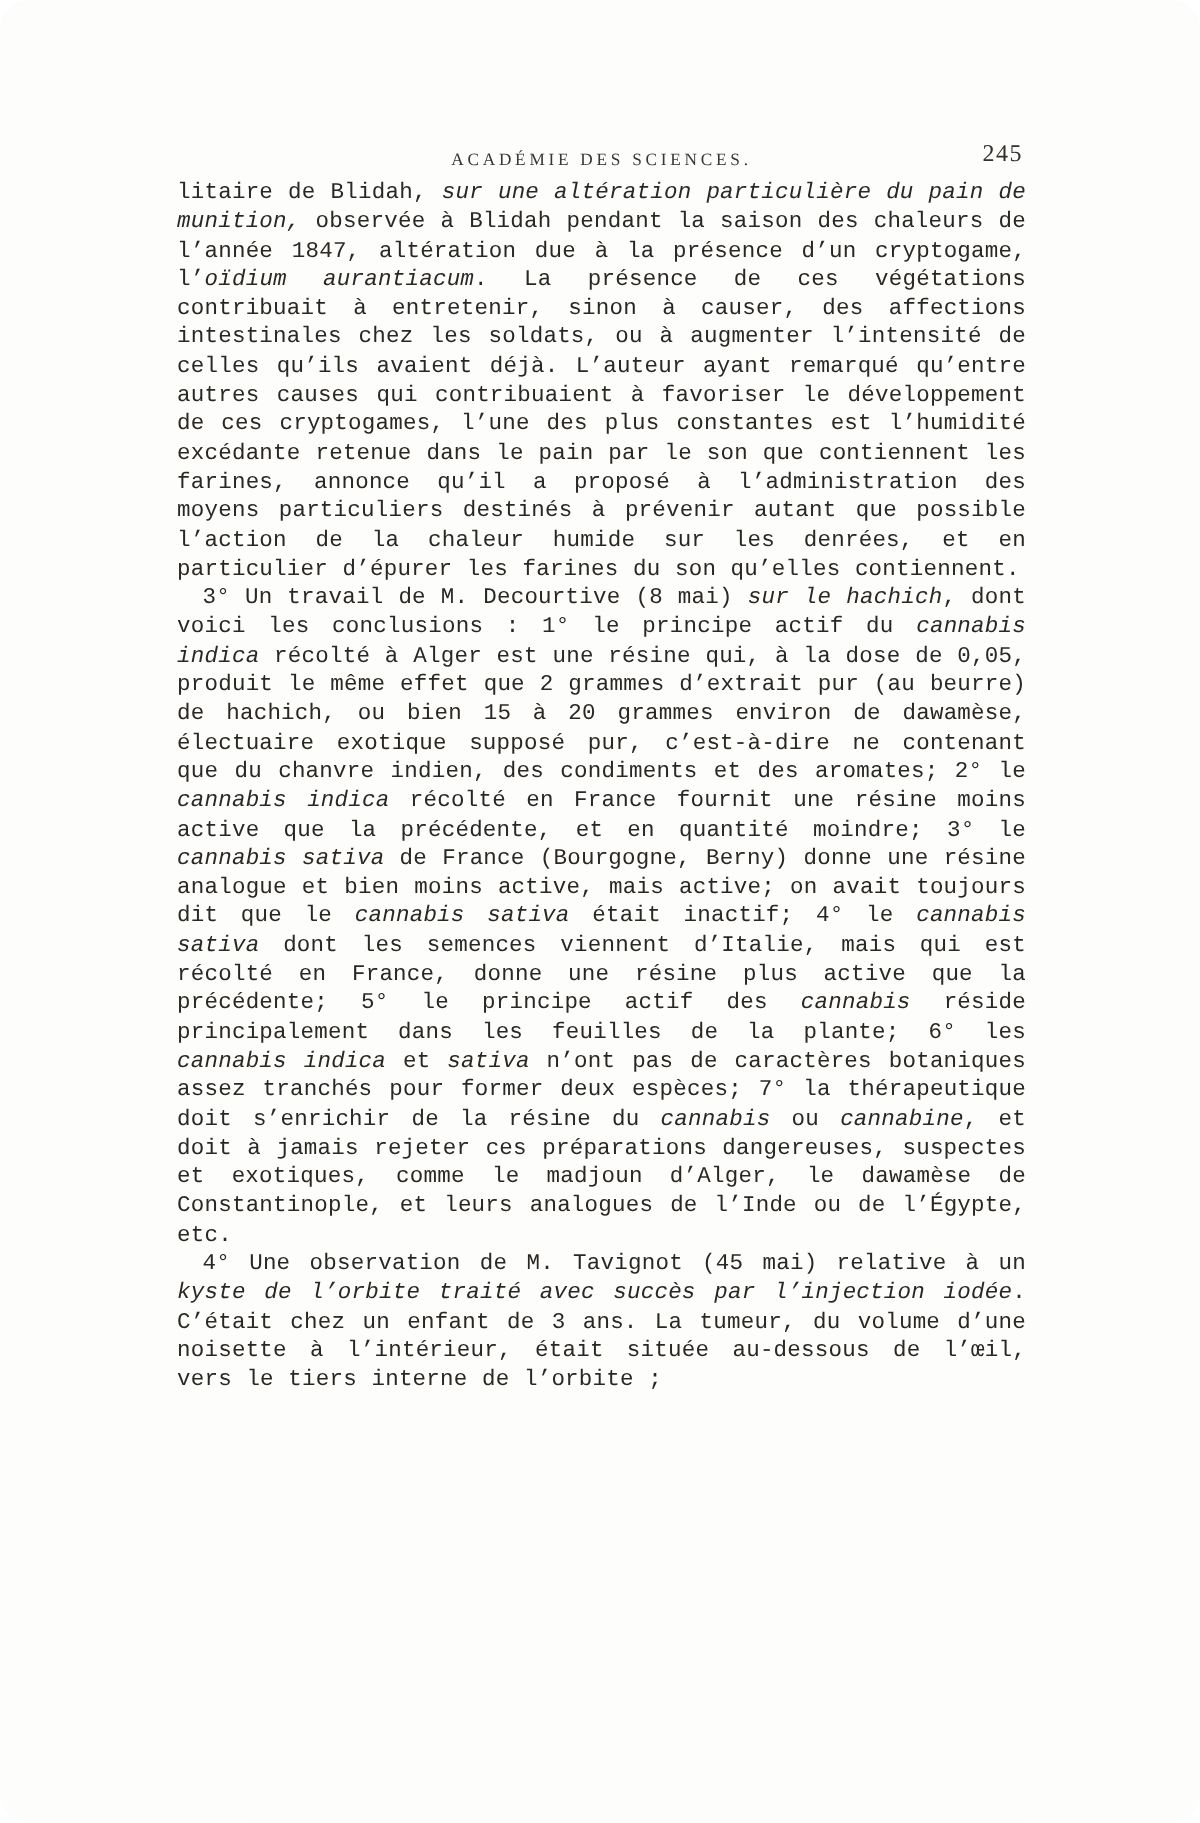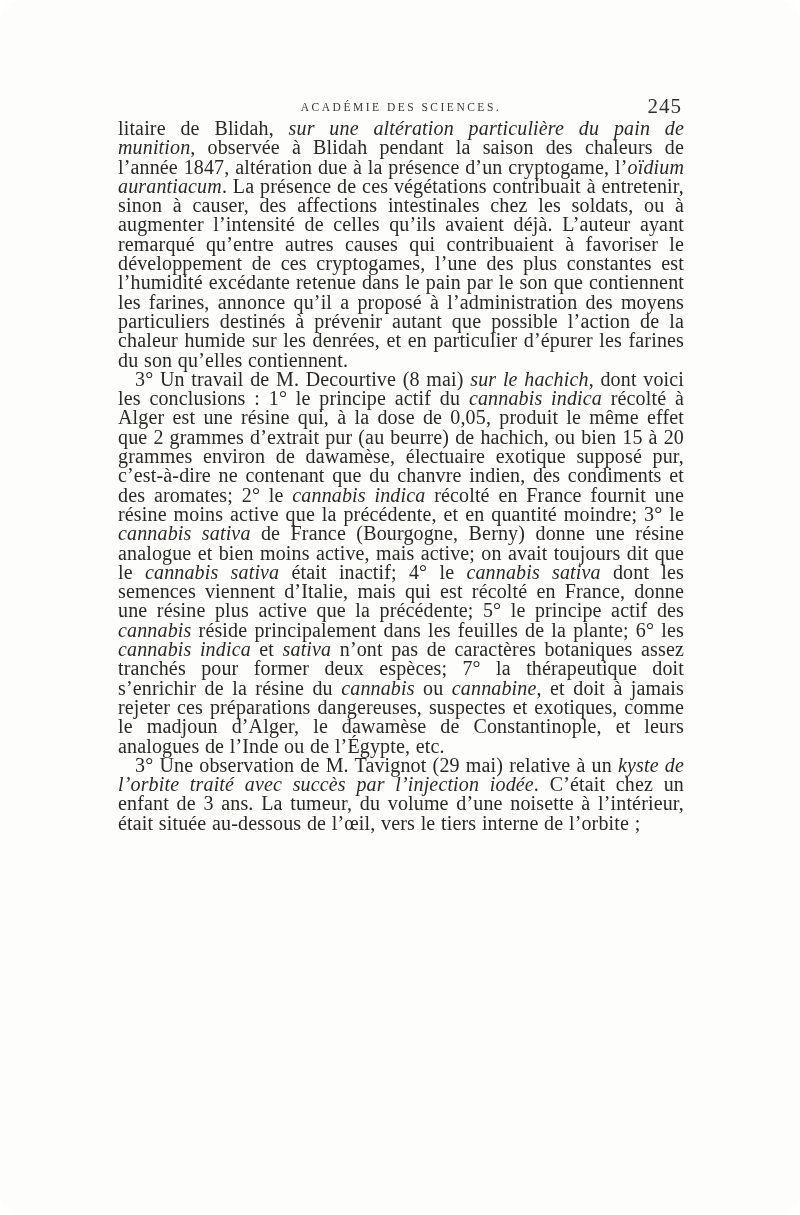--- a/index.html
+++ b/index.html
@@ -26,45 +26,46 @@
     text-align:center;
   }
   .running-title{
     font-size:11.5px;
     letter-spacing:2.5px;
     color:#3a3733;
   }
   .page-number{
     position:absolute;
     right:2px;top:-3px;
-    font-size:21px;
+    font-size:16px;
     letter-spacing:1px;
     color:#33302c;
     margin-left:16px;
   }
   .body-text{
     position:absolute;
     top:119px;left:118px;width:566px;
-    font-size:20px;
+    font-size:15px;
     line-height:19.3px;
     text-align:justify;
     letter-spacing:0.15px;
     word-spacing:0.5px;
     color:#2b2824;
+    font-family:Liberation Mono, monospace;
   }
   .para{margin:0;}
   .para.indent{text-indent:17px;}
   .para sup{font-size:0.62em;line-height:0;}
 </style>
 </head>
 <body>
 
 <div class="scan">
   <div class="page-header">
     <span class="running-title">ACADÉMIE DES SCIENCES.</span>
     <span class="page-number">245</span>
   </div>
   <div class="body-text">
       <p class="para"><span>litaire de Blidah, </span><span style="font-style: italic;">sur une altération particulière du pain de munition,</span><span> observée à Blidah pendant la saison des chaleurs de l’année 1847, altération due à la présence d’un cryptogame, l’</span><span style="font-style: italic;">oïdium aurantiacum</span><span>. La présence de ces végétations contribuait à entretenir, sinon à causer, des affections intestinales chez les soldats, ou à augmenter l’intensité de celles qu’ils avaient déjà. L’auteur ayant remarqué qu’entre autres causes qui contribuaient à favoriser le développement de ces cryptogames, l’une des plus constantes est l’humidité excédante retenue dans le pain par le son que contiennent les farines, annonce qu’il a proposé à l’administration des moyens particuliers destinés à prévenir autant que possible l’action de la chaleur humide sur les denrées, et en particulier d’épurer les farines du son qu’elles contiennent.</span></p>
       <p class="para indent"><span>3° Un travail de M. Decourtive (8 mai) </span><span style="font-style: italic;">sur le hachich</span><span>, dont voici les conclusions : 1° le principe actif du </span><span style="font-style: italic;">cannabis indica</span><span> récolté à Alger est une résine qui, à la dose de 0,05, produit le même effet que 2 grammes d’extrait pur (au beurre) de hachich, ou bien 15 à 20 grammes environ de dawamèse, électuaire exotique supposé pur, c’est-à-dire ne contenant que du chanvre indien, des condiments et des aromates; 2° le </span><span style="font-style: italic;">cannabis indica</span><span> récolté en France fournit une résine moins active que la précédente, et en quantité moindre; 3° le </span><span style="font-style: italic;">cannabis sativa</span><span> de France (Bourgogne, Berny) donne une résine analogue et bien moins active, mais active; on avait toujours dit que le </span><span style="font-style: italic;">cannabis sativa</span><span> était inactif; 4° le </span><span style="font-style: italic;">cannabis sativa</span><span> dont les semences viennent d’Italie, mais qui est récolté en France, donne une résine plus active que la précédente; 5° le principe actif des </span><span style="font-style: italic;">cannabis</span><span> réside principalement dans les feuilles de la plante; 6° les </span><span style="font-style: italic;">cannabis indica</span><span> et </span><span style="font-style: italic;">sativa</span><span> n’ont pas de caractères botaniques assez tranchés pour former deux espèces; 7° la thérapeutique doit s’enrichir de la résine du </span><span style="font-style: italic;">cannabis</span><span> ou </span><span style="font-style: italic;">cannabine</span><span>, et doit à jamais rejeter ces préparations dangereuses, suspectes et exotiques, comme le madjoun d’Alger, le dawamèse de Constantinople, et leurs analogues de l’Inde ou de l’Égypte, etc.</span></p>
-      <p class="para indent"><span>3° Une observation de M. Tavignot (29 mai) relative à un </span><span style="font-style: italic;">kyste de l’orbite traité avec succès par l’injection iodée</span><span>. C’était chez un enfant de 3 ans. La tumeur, du volume d’une noisette à l’intérieur, était située au-dessous de l’œil, vers le tiers interne de l’orbite ;</span></p>
+      <p class="para indent"><span>4° Une observation de M. Tavignot (45 mai) relative à un </span><span style="font-style: italic;">kyste de l’orbite traité avec succès par l’injection iodée</span><span>. C’était chez un enfant de 3 ans. La tumeur, du volume d’une noisette à l’intérieur, était située au-dessous de l’œil, vers le tiers interne de l’orbite ;</span></p>
     </div>
 </div>
 
 </body></html>

